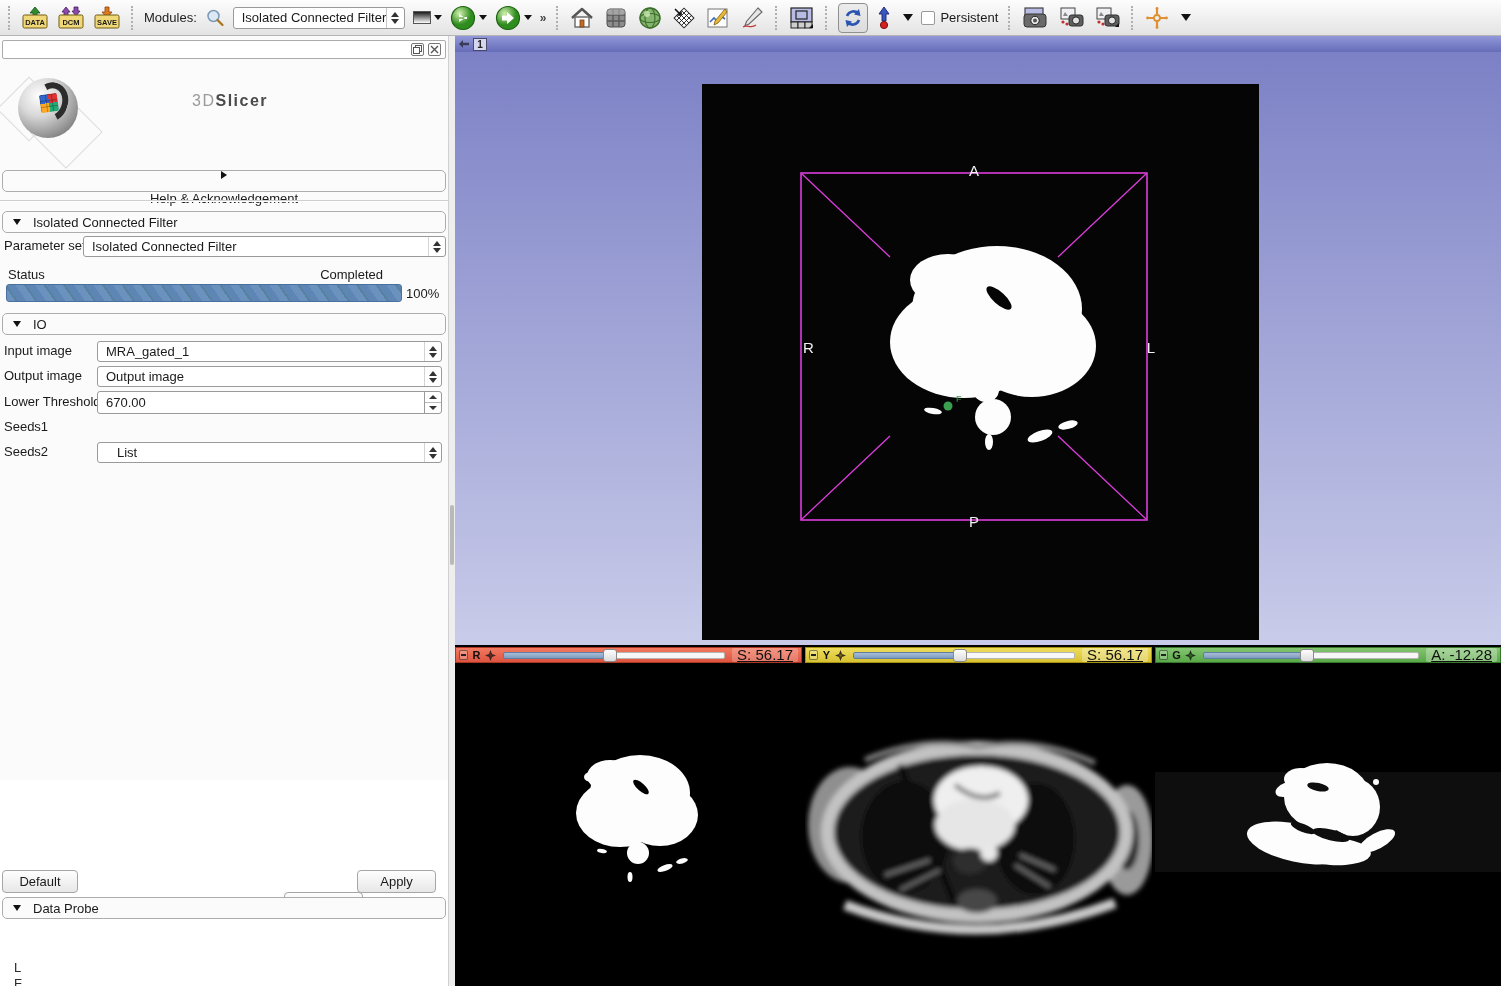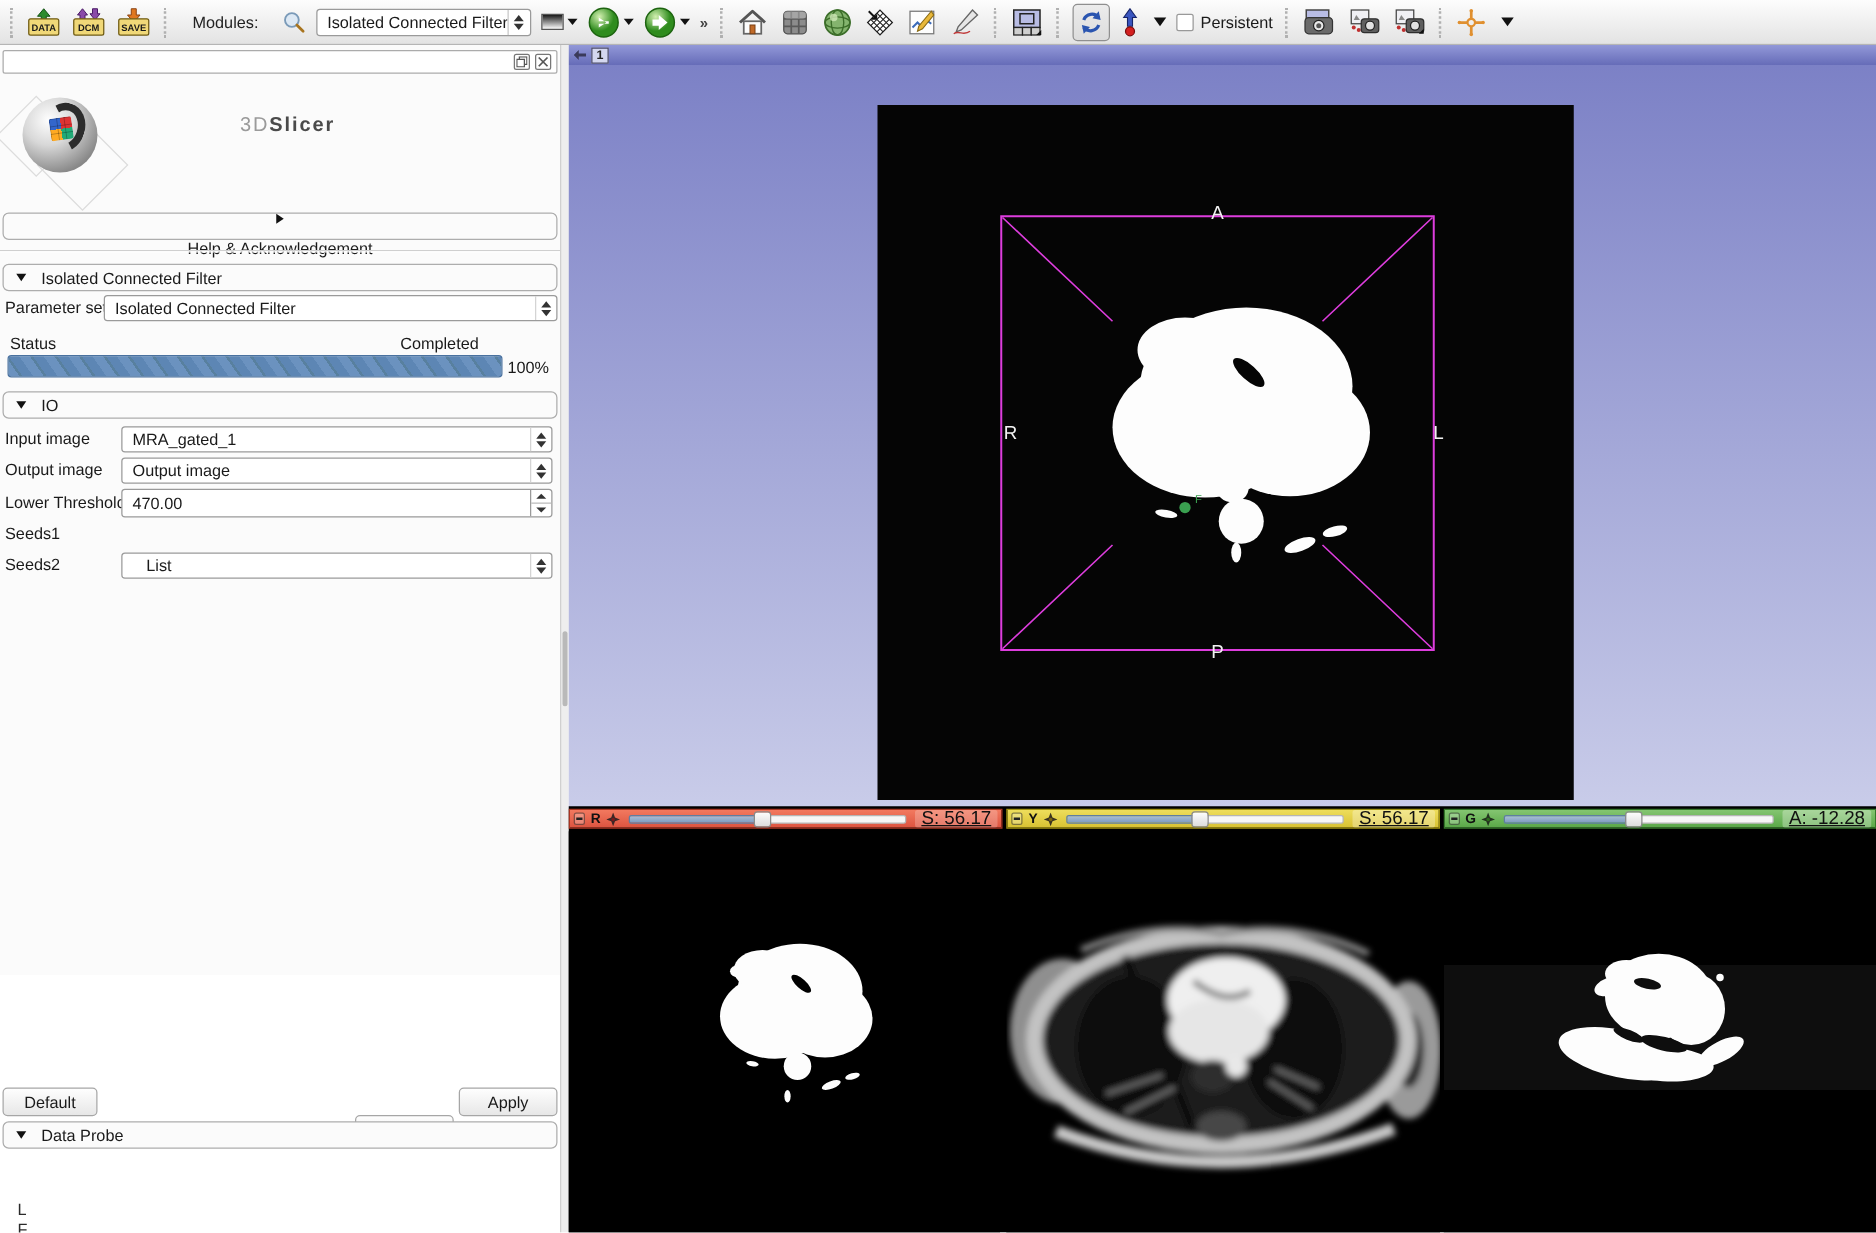--- a/index.html
+++ b/index.html
@@ -6,21 +6,21 @@
   html,body { width:1501px; height:986px; overflow:hidden; background:#fff;
     font-family:"Liberation Sans", sans-serif; font-size:13px; color:#1a1a1a; }
   .screen { position:relative; width:1501px; height:986px; }
 
   
   .toolbar { position:absolute; left:0; top:0; width:1501px; height:36px;
     background:linear-gradient(#fdfdfd,#e3e3e3); border-bottom:1px solid #b5b5b5;
     display:flex; align-items:center; gap:8px; padding:0 6px; }
   .tb-sep { width:3px; height:24px; border-left:2px dotted #b0b0b0; margin:0 2px; }
   .tb-item { display:flex; align-items:center; justify-content:center; position:relative; }
-  .tb-label { color:#222; margin:0 10px; }
+  .tb-label { color:#222; margin:0 0; }
   .folder-icon { width:28px; height:28px; position:relative; cursor:pointer; }
   .folder-icon svg { display:block; }
   .combo { height:22px; background:#fff; border:1px solid #9a9a9a; border-radius:3px;
     display:flex; align-items:center; cursor:pointer; }
   .combo .combo-text { padding:0 8px; flex:1; white-space:nowrap; overflow:hidden; }
   .combo .spin { width:18px; align-self:stretch; border-left:1px solid #c8c8c8;
     display:flex; flex-direction:column; align-items:center; justify-content:center; gap:2px; }
   .tri-up { width:0; height:0; border-left:4px solid transparent; border-right:4px solid transparent; border-bottom:5px solid #333; }
   .tri-dn { width:0; height:0; border-left:4px solid transparent; border-right:4px solid transparent; border-top:5px solid #333; }
   .mini-dd { width:0; height:0; border-left:4px solid transparent; border-right:4px solid transparent; border-top:5px solid #111; margin-left:3px; }
@@ -399,21 +399,21 @@
     <div class="fcombo" style="left:97px; top:330px; width:345px;">
       <span class="combo-text">Output image</span>
       <span class="spin">
           <i class="tri-up"></i>
           <i class="tri-dn"></i>
         </span>
     </div>
 
     <span class="form-label" style="top:356px;">Lower Threshold</span>
     <div class="fcombo spinbox" style="left:97px; top:355px; width:345px; height:23px;">
-      <span class="combo-text">470.00</span>
+      <span class="combo-text">670.00</span>
       <span class="spin2">
         <div>
             <i class="tri-up" style="border-bottom-width:4px;"></i>
           </div>
         <div>
             <i class="tri-dn" style="border-top-width:4px;"></i>
           </div>
       </span>
     </div>
 
@@ -423,21 +423,21 @@
     <div class="fcombo" style="left:97px; top:406px; width:345px;padding-left:11px;">
       <span class="combo-text">List</span>
       <span class="spin">
           <i class="tri-up"></i>
           <i class="tri-dn"></i>
         </span>
     </div>
 
     <div class="btn" style="left:2px; top:834px; width:76px;">Default</div>
     <div class="btn disabled" style="left:284px; top:856px; width:79px;">Cancel</div>
-    <div class="btn" style="left:367px; top:834px; width:79px;">Apply</div>
+    <div class="btn" style="left:357px; top:834px; width:79px;">Apply</div>
 
     <div class="sec-header" style="top:861px;">
       <i class="tri-down"></i>
       <span>Data Probe</span>
     </div>
 
     <span class="probe-axis" style="top:924px;">L</span>
     <span class="probe-axis" style="top:940px;">F</span>
 
   </div>

